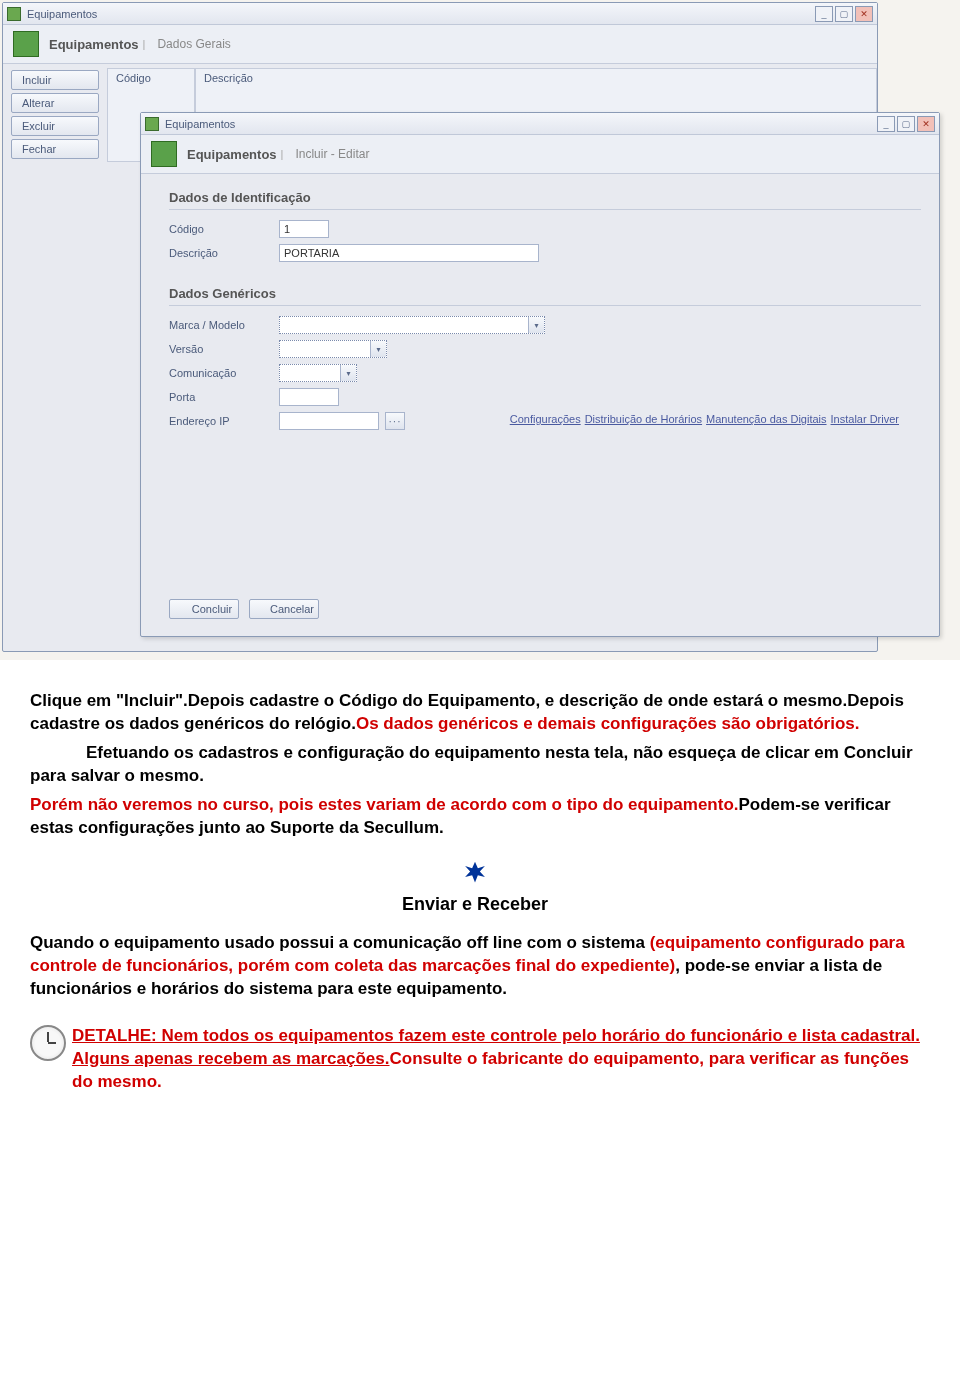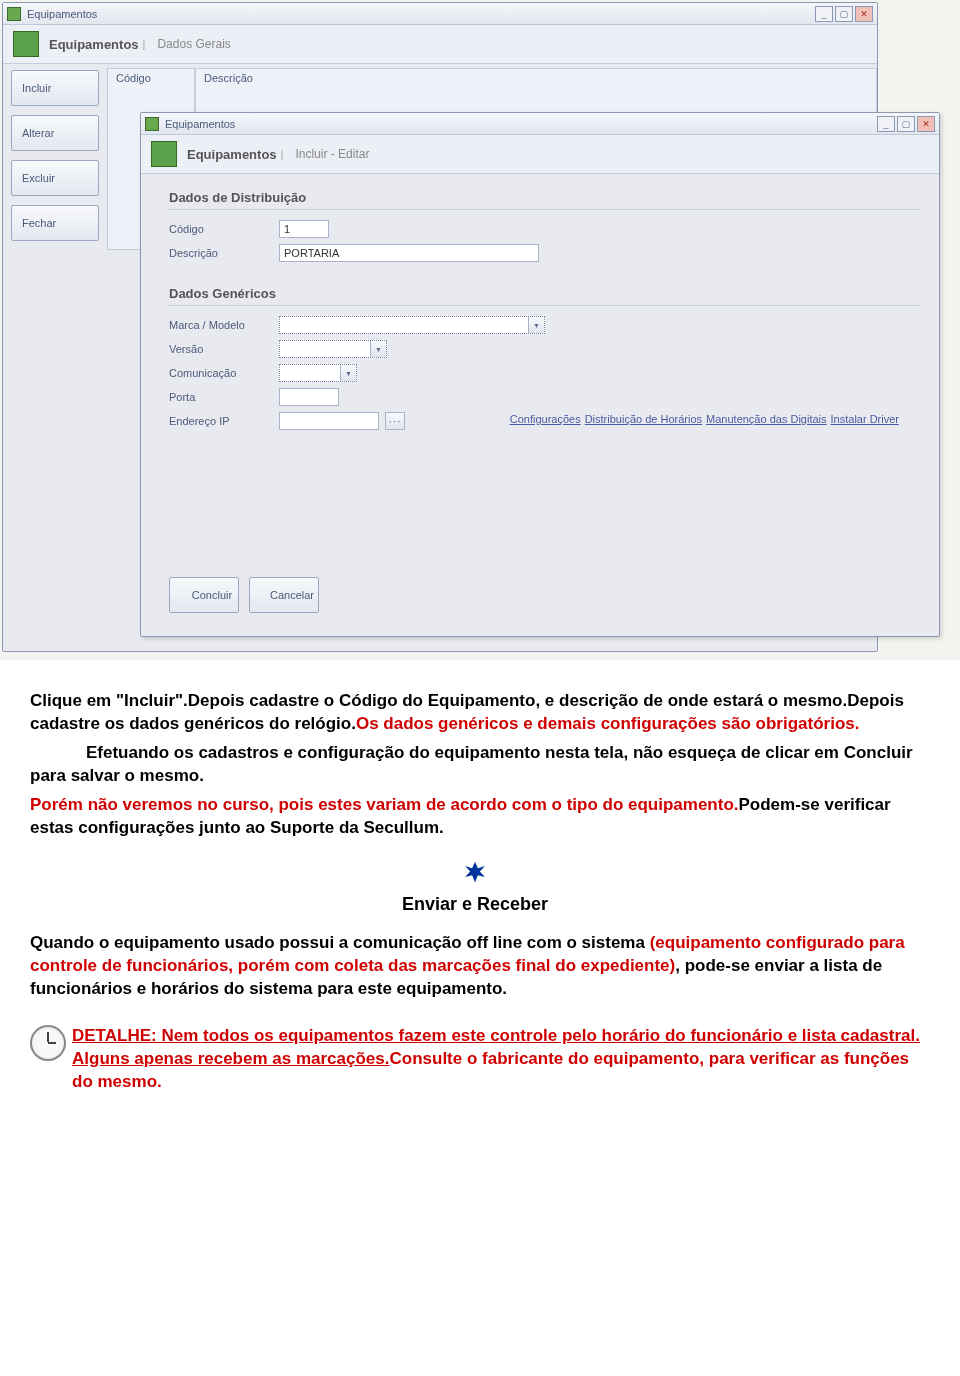--- a/index.html
+++ b/index.html
@@ -77,25 +77,25 @@
     color: #888;
     margin-left: 8px;
   }
   .header-sep { color: #aaa; margin: 0 4px; }
   .content-row { display: flex; }
   .side-buttons {
     padding: 6px 8px 0 8px;
     width: 104px;
   }
   .side-btn {
-    width: 88px; height: 36px;
+    width: 88px; height: 20px;
     background: linear-gradient(#f7f9fc,#e3e7ef);
     border: 1px solid #9aa8c2;
     border-radius: 2px;
-    margin-bottom: 9px;
+    margin-bottom: 3px;
     display: flex; align-items: center;
     padding-left: 10px;
     color: #4a5a7a;
     font-size: 11px;
   }
   .grid-head {
     padding: 4px 0 0 0;
     display: flex;
     gap: 0;
     flex:1;
@@ -306,21 +306,21 @@
       </div>
     </div>
     <div class="header-strip">
       <div class="big-icon"></div>
       <span class="header-main">Equipamentos</span>
       <span class="header-sep">|</span>
       <span class="header-sub">Incluir - Editar</span>
     </div>
 
     <div class="form-body">
-      <div class="section-title">Dados de Distribuição</div>
+      <div class="section-title">Dados de Identificação</div>
       <hr class="section-rule">
       <div class="form-row">
         <div class="form-label">Código</div>
         <input class="tinput w50" value="1" style="">
       </div>
       <div class="form-row">
         <div class="form-label">Descrição</div>
         <input class="tinput w260" value="PORTARIA" style="">
       </div>
 

